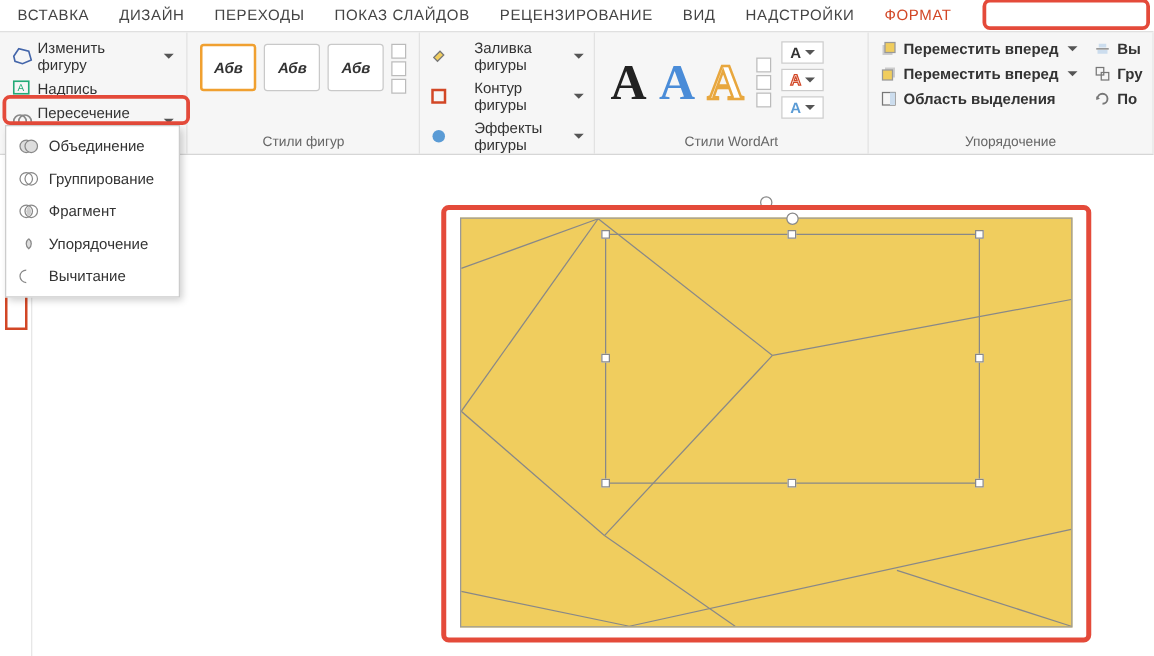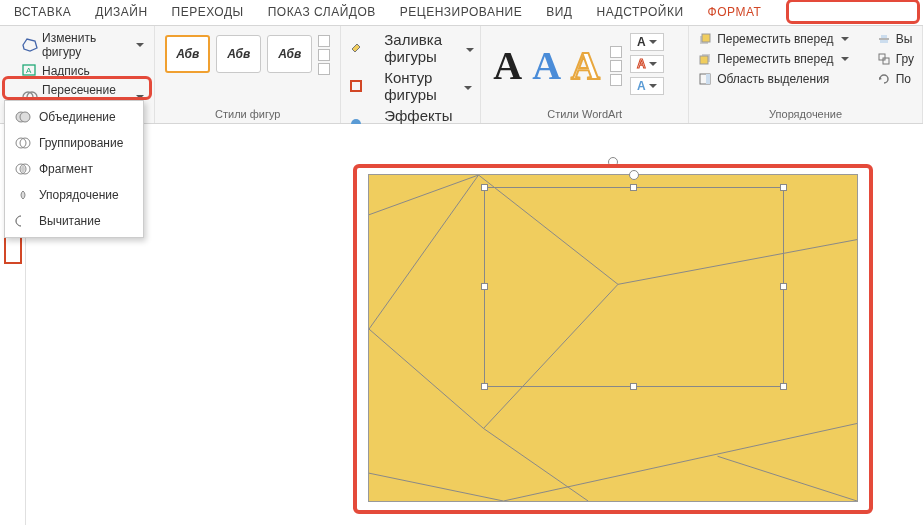--- a/index.html
+++ b/index.html
@@ -5,38 +5,38 @@
   * { box-sizing: border-box; margin: 0; padding: 0; font-family: 'Segoe UI', Tahoma, sans-serif; }
   body { width: 923px; height: 525px; background: #fff; overflow: hidden; font-size: 12px; color: #333; }
 
   
   .tabs { display: flex; height: 26px; border-bottom: 1px solid #d6d6d6; background: #fff; padding-left: 2px; }
   .tab { padding: 5px 12px 4px; color: #444; cursor: pointer; text-transform: uppercase; letter-spacing: .5px; font-size: 12px; }
   .tab.active { color: #d24726; }
   .format-hl { position: absolute; border: 3px solid #e44a3a; border-radius: 6px; pointer-events: none; }
 
   
-  .ribbon { display: flex; height: 98px; border-bottom: 1px solid #d6d6d6; background: #f6f6f6; padding-left: 12px; }
+  .ribbon { display: flex; height: 98px; border-bottom: 1px solid #d6d6d6; background: #f6f6f6; }
   .group { border-right: 1px solid #e2e2e2; padding: 3px 6px 2px; display: flex; flex-direction: column; justify-content: space-between; }
   .group-label { text-align: center; color: #666; font-size: 11px; padding: 2px 0 1px; }
 
   .insert-col { width: 158px; }
   .ins-row { display: flex; align-items: center; gap: 4px; padding: 2px 4px; cursor: pointer; border-radius: 2px; font-size: 12px; }
   .ic { width: 16px; height: 16px; display: inline-flex; align-items: center; justify-content: center; }
   .drop-ar::after { content: ""; display: inline-block; border: 4px solid transparent; border-top-color: #555; margin-left: 3px; transform: translateY(2px); }
 
   .styles-col { width: 186px; }
   .style-gallery { display: flex; gap: 6px; padding: 6px 4px 2px; font-style: italic; }
   .sq { width: 46px; height: 38px; border: 1px solid #c9c9c9; border-radius: 3px; display: flex; align-items: center; justify-content: center; font-size: 12px; font-weight: bold; color: #333; background: #fff; }
   .sq.sel { border: 2px solid #f0a030; }
   .gal-more { display:flex; flex-direction:column; justify-content:center; gap:2px; }
   .gm { width:12px; height:12px; border:1px solid #bbb; background:#fff; }
 
   .fill-col { width: 140px; }
-  .fl-row { display: flex; align-items: center; gap: 21px; padding: 2px 2px; font-size: 15px; cursor:pointer; }
+  .fl-row { display: flex; align-items: center; gap: 21px; padding: 2px 2px; font-size: 12px; cursor:pointer; }
 
   .wa-col { width: 230px; }
   .wa-gal { display:flex; gap:10px; padding: 6px 6px 2px; align-items:center; }
   .wa { font-size: 40px; font-family: 'Times New Roman', serif; font-weight: bold; line-height: 1; }
   .wa1 { color:#222; -webkit-text-stroke: 0; }
   .wa2 { color:#4a8cd8; }
   .wa3 { color:#fff; -webkit-text-stroke: 2px #e8a73e; }
   .wa-side { display:flex; flex-direction:column; gap:4px; padding:4px 2px; }
   .wa-btn { width:34px; height:18px; border:1px solid #ccc; background:#fff; display:flex; align-items:center; justify-content:center; font-size:12px; font-weight:bold; }
 
@@ -197,21 +197,21 @@
         <div class="wa-btn">
             <span style="color:#5a9bd5">A</span>
             <span class="drop-ar"></span>
           </div>
       </div>
     </div>
     <div class="group-label">Стили WordArt</div>
   </div>
 
   <div class="group arr-col">
-    <div style="display:flex; gap:23px;">
+    <div style="display:flex; gap:8px;font-weight:bold;">
       <div>
         <div class="ar-row">
           <span class="ic">
               <svg width="14" height="14" viewBox="0 0 14 14">
                 <rect x="2" y="4" width="8" height="8" fill="#ccc"></rect>
                 <rect x="4" y="2" width="8" height="8" fill="#f0cd5e" stroke="#999"></rect>
               </svg>
             </span>
           <span>Переместить вперед</span>
             <span class="drop-ar"></span>

